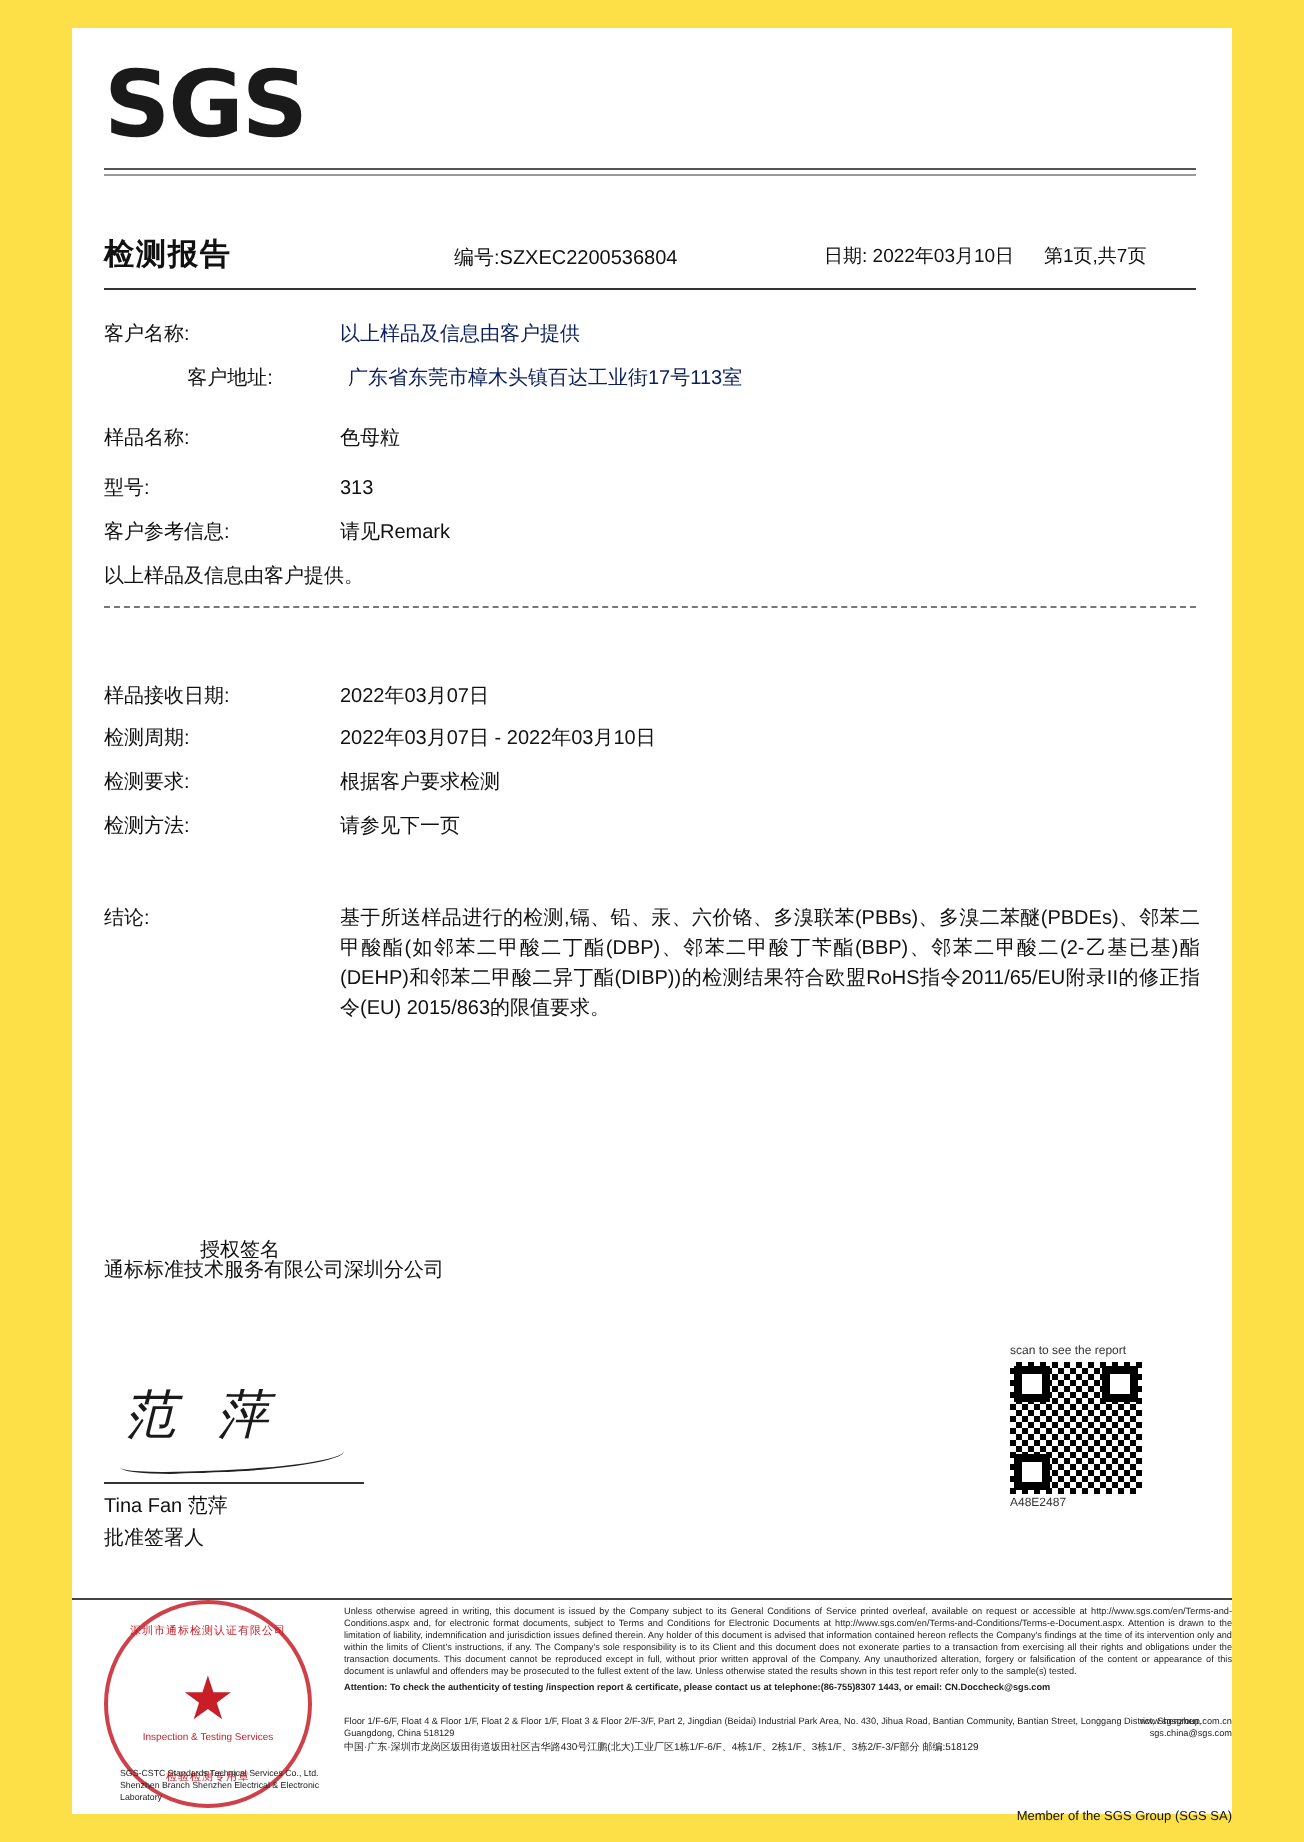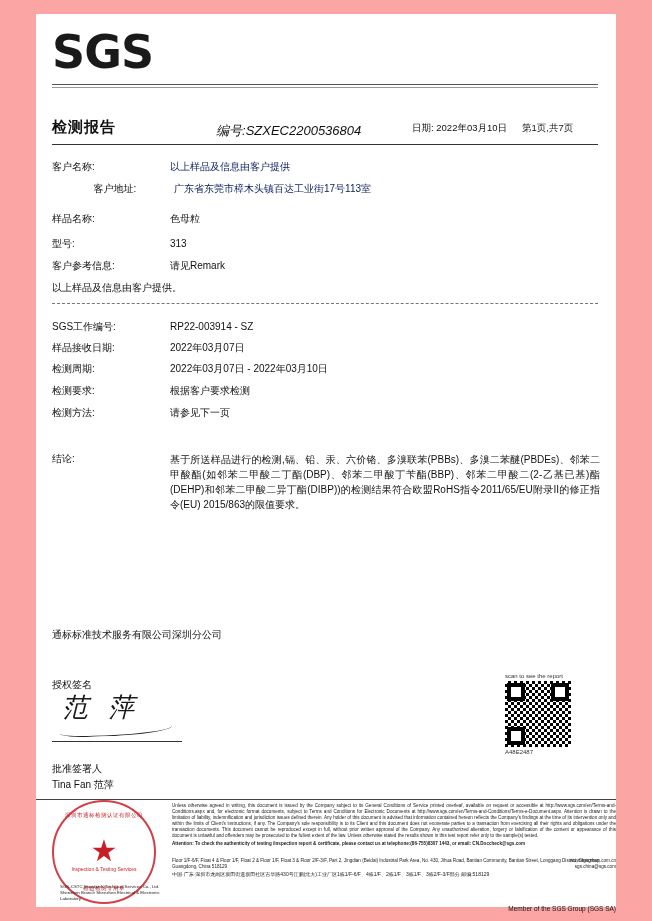--- a/index.html
+++ b/index.html
@@ -10,21 +10,21 @@
   body {
     width: 652px; height: 921px;
     font-family: "Liberation Sans", sans-serif;
     position: relative;
     overflow: hidden;
   }
   .page {
     position: absolute;
     left: 0; top: 0;
     width: 652px; height: 921px;
-    background: #fca5a5;
+    background: #fde047;
   }
   .sheet {
     position: absolute;
     left: 36px; top: 14px;
     width: 580px; height: 893px;
     background: #fff;
   }
   
   .logo-wrap {
     position: absolute;
@@ -57,22 +57,22 @@
     left: 52px; top: 118px;
     width: 546px;
     height: 22px;
   }
   .doc-title {
     position: absolute; left: 0; top: 0;
     font-size: 15px; font-weight: bold; color: #111;
     letter-spacing: 1px;
   }
   .hdr-no {
-    position: absolute; left: 164px; top: 4px;
-    font-size: 13px; color: #111; font-style: italic;
+    position: absolute; left: 175px; top: 4px;
+    font-size: 10px; color: #111;
   }
   .hdr-date {
     position: absolute; left: 360px; top: 4px;
     font-size: 9.5px; color: #111;
   }
   .hdr-page {
     position: absolute; left: 470px; top: 4px;
     font-size: 9.5px; color: #111;
   }
   .hdr-rule {
@@ -289,45 +289,42 @@
   <div class="field" style="left:52px; top:237px;">
     <span class="lbl">型号:</span><span class="val">313</span>
   </div>
   <div class="field" style="left:52px; top:259px;">
     <span class="lbl">客户参考信息:</span><span class="val">请见Remark</span>
   </div>
   <div class="note" style="top:281px;">以上样品及信息由客户提供。</div>
 
   <div class="dashed" style="top:303px;"></div>
 
-  <div class="field" style="left:52px; top:320px;">
-    <span class="lbl">SGS工作编号:</span><span class="val">RP22-003914 - SZ</span>
-  </div>
   <div class="field" style="left:52px; top:341px;">
     <span class="lbl">样品接收日期:</span><span class="val">2022年03月07日</span>
   </div>
   <div class="field" style="left:52px; top:362px;">
     <span class="lbl">检测周期:</span><span class="val">2022年03月07日 - 2022年03月10日</span>
   </div>
   <div class="field" style="left:52px; top:406px;">
     <span class="lbl">检测方法:</span><span class="val">请参见下一页</span>
   </div>
   <div class="field" style="left:52px; top:384px;">
     <span class="lbl">检测要求:</span><span class="val">根据客户要求检测</span>
   </div>
 
   <div class="field" style="left:52px; top:452px;">结论:</div>
   <div class="concl-body" style="top:452px;">基于所送样品进行的检测,镉、铅、汞、六价铬、多溴联苯(PBBs)、多溴二苯醚(PBDEs)、邻苯二甲酸酯(如邻苯二甲酸二丁酯(DBP)、邻苯二甲酸丁苄酯(BBP)、邻苯二甲酸二(2-乙基已基)酯(DEHP)和邻苯二甲酸二异丁酯(DIBP))的检测结果符合欧盟RoHS指令2011/65/EU附录II的修正指令(EU) 2015/863的限值要求。</div>
 
   <div class="note" style="top:628px;">通标标准技术服务有限公司深圳分公司</div>
-  <div class="note" style="top:678px;">授权签名</div>
+  <div class="note" style="top:618px;margin-left:48px;">授权签名</div>
   <div class="sig-script">范 萍</div>
   <div class="sig-stroke"></div>
   <div class="sig-line"></div>
-  <div class="note" style="top:746px;margin-top:32px;">Tina Fan 范萍</div>
+  <div class="note" style="top:746px;">Tina Fan 范萍</div>
   <div class="note" style="top:762px;">批准签署人</div>
 
   <div class="qr-note">scan to see the report</div>
   <div class="qr">
     <span class="fp tl"></span>
     <span class="fp tr"></span>
     <span class="fp bl"></span>
   </div>
   <div class="qr-code-id">A48E2487</div>
 

